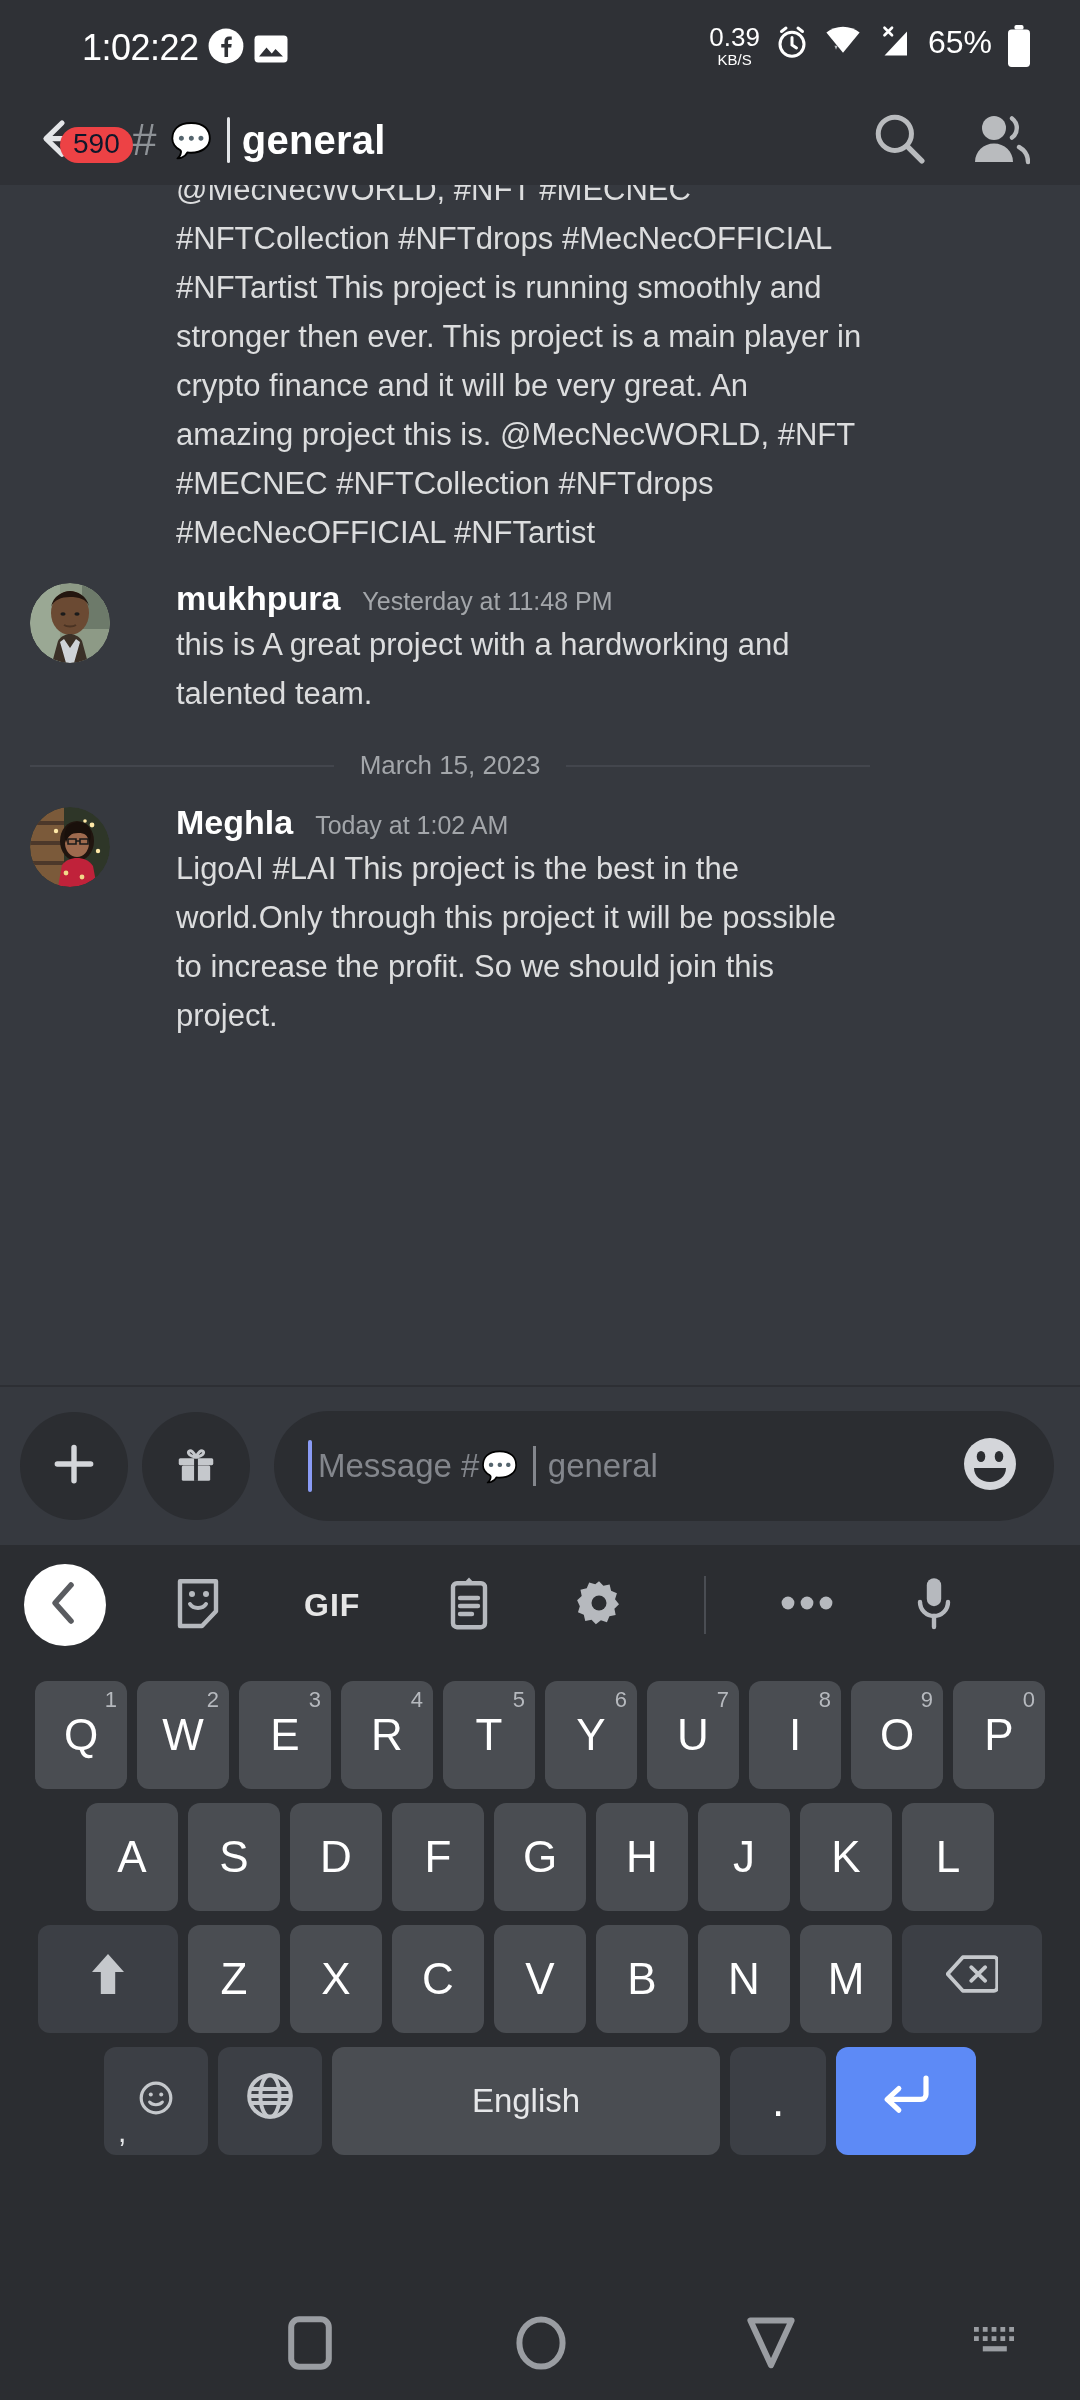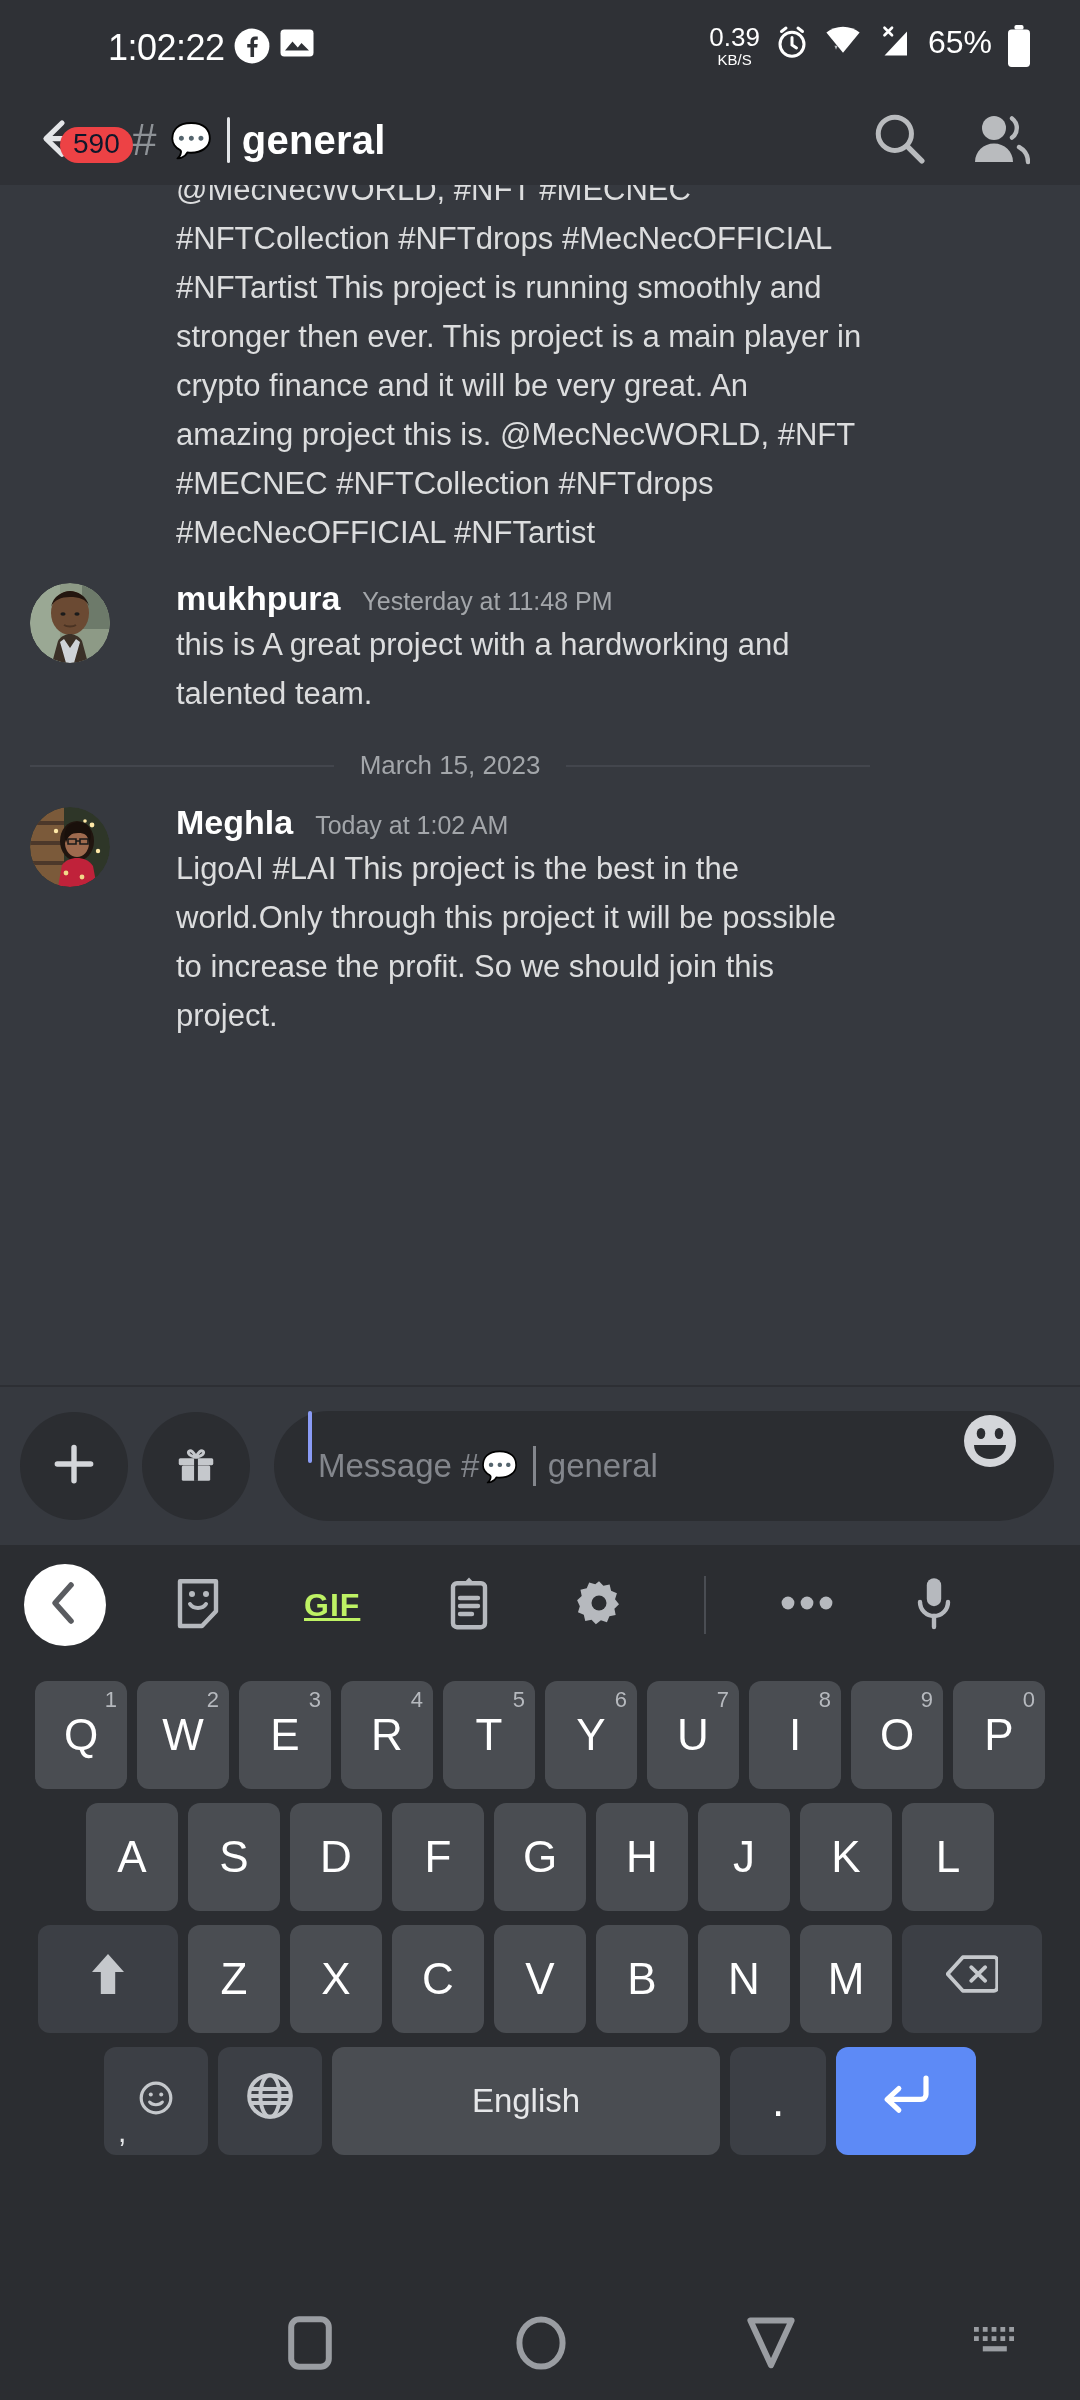--- a/index.html
+++ b/index.html
@@ -10,21 +10,21 @@
     overflow: hidden;
   }
   #app { position: relative; width: 1080px; height: 2400px; background: #36393f; }
 
   
   .statusbar {
     position: absolute; left:0; top:0; width:1080px; height:95px;
     background: #2f3136;
     display:flex; align-items:center; color:#fff;
   }
-  .sb-left { display:flex; align-items:flex-start; gap:8px; margin-left:108px; }
+  .sb-left { display:flex; align-items:flex-end; gap:8px; margin-left:82px; }
   .sb-clock { font-size:36px; font-weight:500; letter-spacing:-0.5px; color:#fff; }
   .sb-right { display:flex; align-items:flex-start; gap:14px; margin-left:auto; margin-right:48px; }
   .netspeed { text-align:center; line-height:1; }
   .netspeed .n1 { font-size:26px; display:block; color:#fff; }
   .netspeed .n2 { font-size:15px; display:block; color:#fff; margin-top:2px; }
   .sb-batt-text { font-size:32px; font-weight:500; color:#fff; }
   .ic { display:inline-block; }
 
   
   .chanhdr {
@@ -75,41 +75,41 @@
     position:absolute; left:0; top:1385px; width:1080px; height:160px;
     background:#36393f; border-top:2px solid #2d2f34;
     display:flex; align-items:center;
   }
   .cbtn { width:108px; height:108px; border-radius:50%; background:#2b2d31;
           display:flex; align-items:center; justify-content:center; flex:0 0 auto; }
   .cbtn:first-of-type { margin-left:20px; }
   .cbtn + .cbtn { margin-left:14px; }
   .inputbox {
     flex:1; height:110px; background:#2b2d31; border-radius:56px;
-    margin:0 26px 0 24px; display:flex; padding:0 34px;
+    margin:0 26px 0 24px; display:flex; align-items:center; padding:0 34px;
     position:relative;
   }
   .caret { width:4px; height:52px; background:#8a9bf5; margin-right:6px; border-radius:2px; }
   .ph { font-size:33px; color:#83868c; display:flex; align-items:center; gap:0; }
   .ph .pe { font-size:30px; margin:0 2px; }
   .ph .pbar { display:inline-block; width:3px; height:40px; background:#83868c; margin:0 12px; }
   .emojibtn { margin-left:auto; flex:0 0 auto; }
 
   
   .kbtoolbar {
     position:absolute; left:0; top:1545px; width:1080px; height:120px;
     background:#2b2d31; display:flex; align-items:center;
   }
   .kb-back {
     width:82px; height:82px; border-radius:50%; background:#ffffff;
     display:flex; align-items:center; justify-content:center; margin-left:24px; flex:0 0 auto;
   }
   .tb-ic { flex:0 0 auto; display:flex; align-items:center; justify-content:center; }
   .tb-sep { width:2px; height:58px; background:#4a4d53; }
-  .gifglyph { font-size:32px; font-weight:700; color:#bef264; letter-spacing:1px; font-family:"Liberation Sans", sans-serif;text-decoration:underline;}
+  .gifglyph { font-size:32px; font-weight:700; color:#e5e5e5; letter-spacing:1px; font-family:"Liberation Sans", sans-serif;}
 
   
   .keyboard {
     position:absolute; left:0; top:1665px; width:1080px; height:625px;
     background:#2b2d31; padding:16px 6px 10px;
   }
   .krow { display:flex; justify-content:center; gap:10px; margin-bottom:14px; }
   .key {
     background:#4a4d52; border-radius:12px; height:108px;
     display:flex; align-items:center; justify-content:center;

